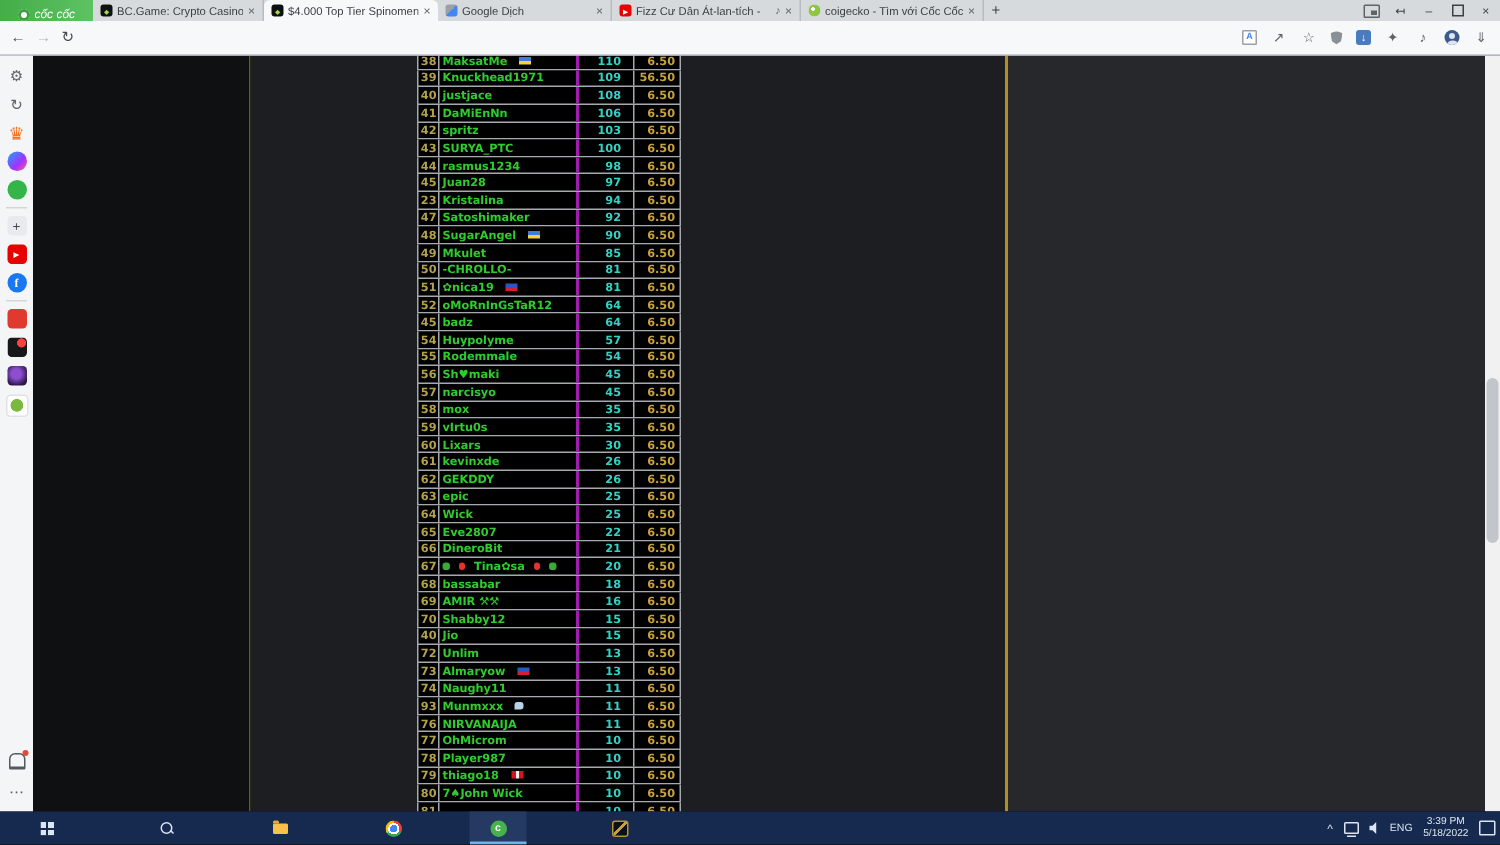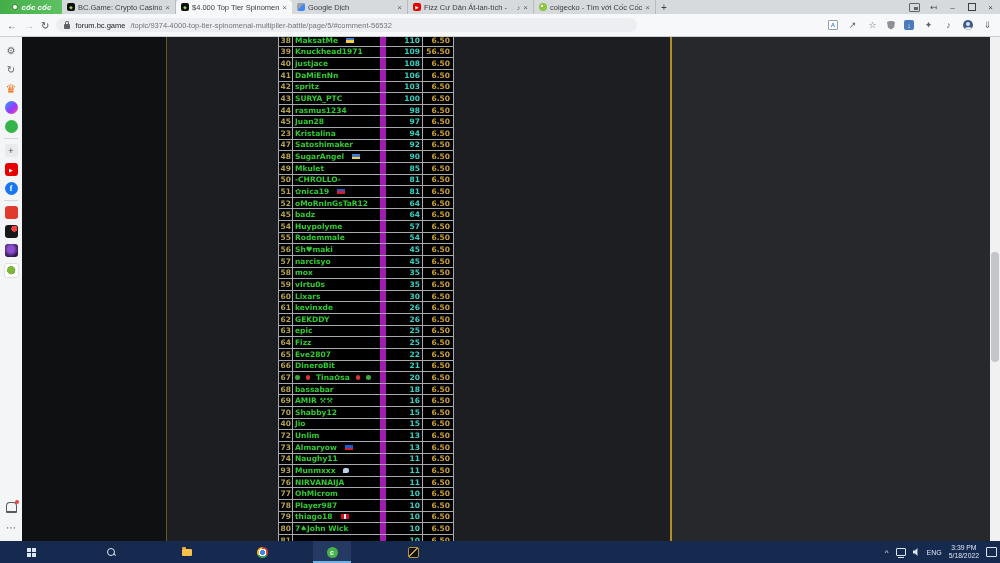--- a/index.html
+++ b/index.html
@@ -3,21 +3,21 @@
 <meta charset="utf-8">
 <style>
   html,body{margin:0;padding:0}
   body{width:1000px;height:563px;position:relative;overflow:hidden;
        font-family:"Liberation Sans",sans-serif;background:#121316}
 
   
   .tabstrip{position:absolute;top:0;left:0;right:0;height:14px;background:#d7dadd;
             display:flex;align-items:stretch;z-index:5}
   .cc-logo{width:62px;background:linear-gradient(90deg,#43ad47,#5ec263);color:#fff;
-           font-size:8px;font-weight:bold;font-style:italic;display:flex;align-items:center;
+           font-size:8px;font-weight:normal;font-style:italic;display:flex;align-items:flex-end;
            justify-content:center;gap:3px;flex:none}
   .cc-logo-dot{width:8px;height:8px;border-radius:50%;background:#fff;
                box-shadow:inset 0 0 0 2px #3f9d43;flex:none}
   .tab{display:flex;align-items:center;gap:3px;padding:0 5px;font-size:7.5px;color:#3c4043;
        white-space:nowrap;overflow:hidden;border-right:1px solid #b8bbbf;box-sizing:border-box}
   .tab .lbl{overflow:hidden;flex:1}
   .tab.active{background:#f7f8f9;border-radius:4px 4px 0 0;border-right:none}
   .tab-close{font-size:8px;color:#5f6368;flex:none}
   .tab-audio{font-size:7px;color:#5f6368;flex:none}
   .fav{width:8px;height:8px;border-radius:2px;flex:none;display:flex;align-items:center;
@@ -97,22 +97,22 @@
   .scroll-thumb{position:absolute;left:1px;top:215px;width:8px;height:110px;background:#c2c5c9;border-radius:4px}
 
   
   .ltable{position:absolute;left:256px;top:-2px;width:176px;font-family:"DejaVu Sans",sans-serif;
           font-weight:bold;font-size:7.5px}
   .trow{display:flex;height:11.63px;box-sizing:border-box;background:#000;
         border:1px solid #a6aaaf;border-top:none}
   .trow:first-child{border-top:1px solid #a6aaaf}
   .c{display:flex;align-items:center;box-sizing:border-box;overflow:hidden;white-space:nowrap}
   .c.rank{width:14px;justify-content:flex-end;padding-right:1px;color:#b3a24c;border-right:1px solid #a6aaaf}
-  .c.name{flex:1;padding-left:2px;color:#2fcb2f;border-right:6px solid #a21caf;gap:6px}
-  .c.v1{width:37px;justify-content:flex-end;padding-right:2px;color:#35d1c4;border-right:1px solid #a6aaaf}
+  .c.name{flex:1;padding-left:2px;color:#2fcb2f;border-right:2px solid #a21caf;gap:6px}
+  .c.v1{width:37px;justify-content:flex-end;padding-right:8px;color:#35d1c4;border-right:1px solid #a6aaaf}
   .c.v2{width:30px;justify-content:flex-end;padding-right:3px;color:#c9a13b}
   .flag{width:8px;height:5px;flex:none;margin-left:2px}
   .flag-ua{background:linear-gradient(#3d7dd8 50%,#f4d03f 50%)}
   .flag-ph{background:linear-gradient(#2458c5 50%,#cc2233 50%)}
   .flag-pe{background:linear-gradient(90deg,#d91023 34%,#eeeeee 34% 66%,#d91023 66%)}
   .chip-chat{width:6px;height:5px;background:#b9d2e8;border-radius:2px 2px 2px 0;flex:none;margin-left:2px}
   .fdot{width:4.5px;height:4.5px;border-radius:50%;flex:none}
   .fdot.g{background:#3aa93a}.fdot.r{background:#e23333}
 
   
@@ -188,25 +188,20 @@
         <span class="maximize-glyph"></span>
       </span>
       <span class="wbtn">×</span>
     </div>
 </div>
 
 <div class="toolbar">
   <span class="navbtn">←</span>
   <span class="navbtn disabled">→</span>
   <span class="navbtn">↻</span>
-  <div class="addressbar">
-    <span class="lock-icon"></span>
-    <span class="url-domain">forum.bc.game</span>
-      <span class="url-path">/topic/9374-4000-top-tier-spinomenal-multiplier-battle/page/5/#comment-56532</span>
-  </div>
   <div class="tb-actions">
       <span class="ti translate-icon">A</span>
       <span class="ti share-icon">↗</span>
       <span class="ti bookmark-star-icon">☆</span>
       <span class="ti adblock-shield-icon"></span>
       <span class="ti download-badge-icon">↓</span>
       <span class="ti extensions-icon">✦</span>
       <span class="ti music-note-icon">♪</span>
       <span class="ti profile-avatar-icon"></span>
       <span class="ti downloads-tray-icon">⇓</span>
@@ -447,21 +442,21 @@
           <div class="c rank">63</div>
           <div class="c name">
             <span>epic</span>
           </div>
           <div class="c v1">25</div>
           <div class="c v2">6.50</div>
         </div>
         <div class="trow">
           <div class="c rank">64</div>
           <div class="c name">
-            <span>Fizz</span>
+            <span>Wick</span>
           </div>
           <div class="c v1">25</div>
           <div class="c v2">6.50</div>
         </div>
         <div class="trow">
           <div class="c rank">65</div>
           <div class="c name">
             <span>Eve2807</span>
           </div>
           <div class="c v1">22</div>

